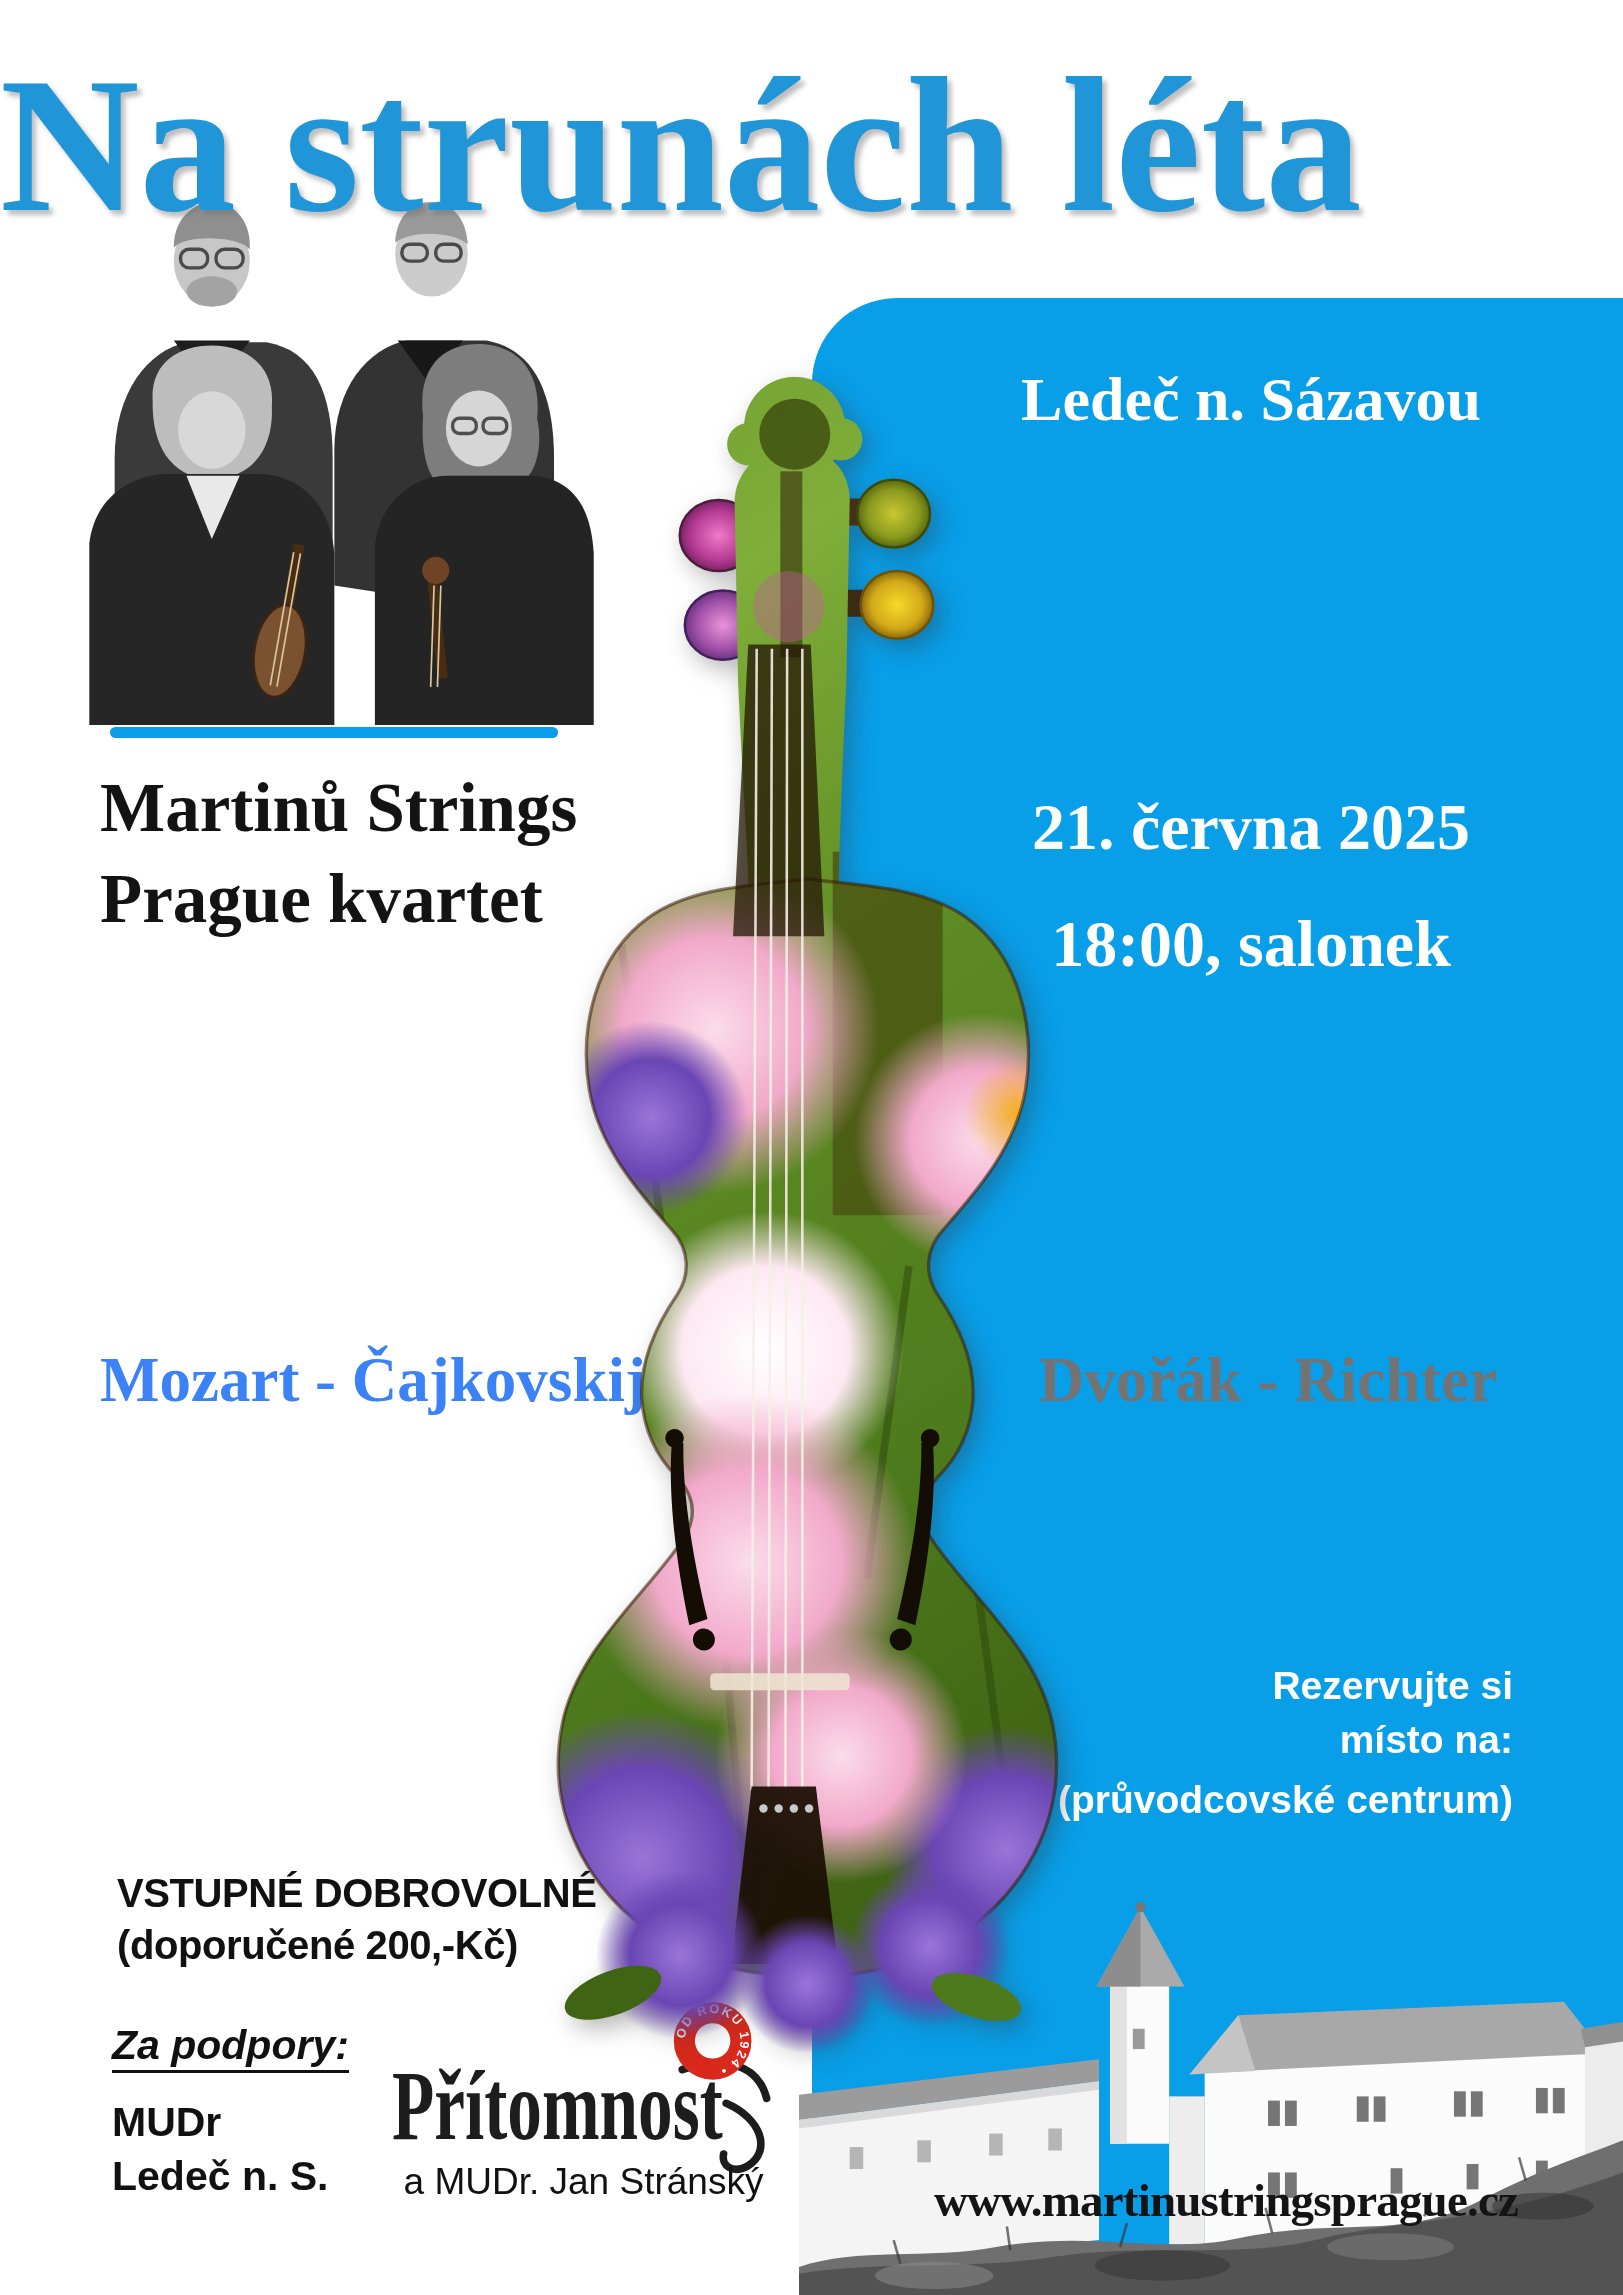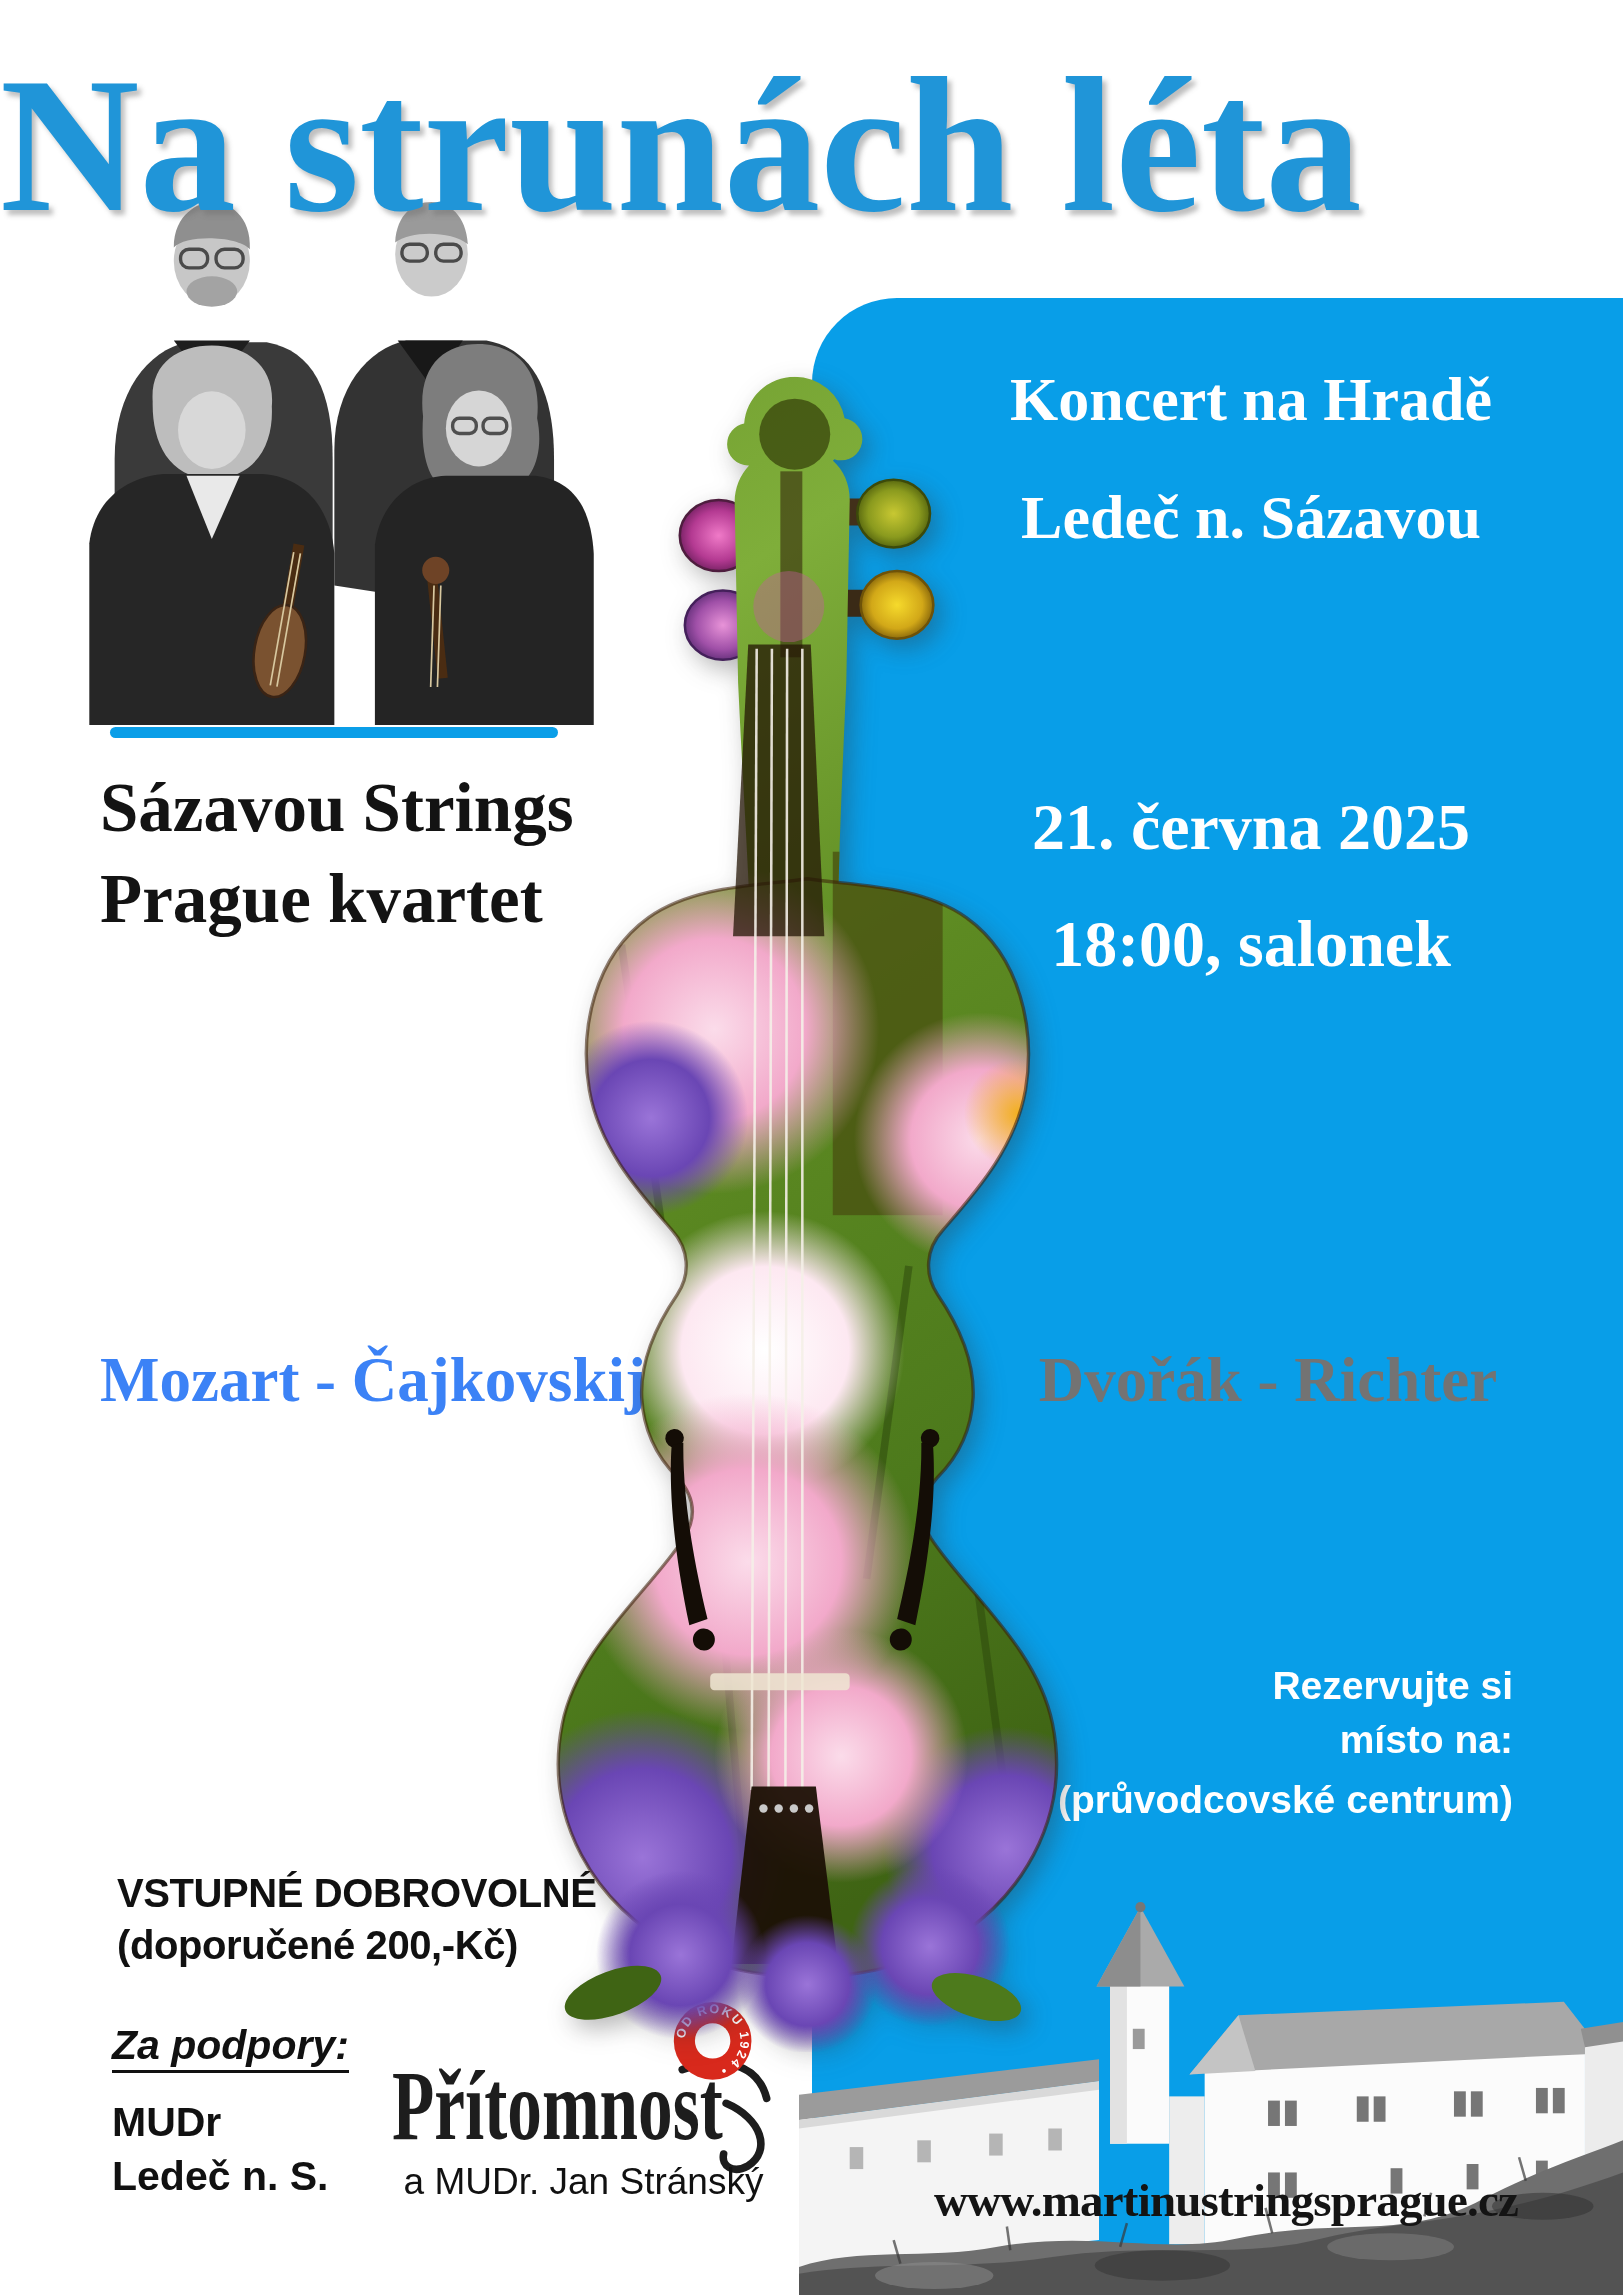--- a/index.html
+++ b/index.html
@@ -107,28 +107,27 @@
         <rect x="426" y="470" width="12" height="120" fill="#4a2c12" transform="rotate(-6 432 530)"></rect>
         <circle cx="430" cy="462" r="16" fill="#6e4326"></circle>
         <line x1="428" y1="480" x2="424" y2="600" stroke="#d8c8a0" stroke-width="2"></line>
         <line x1="436" y1="480" x2="432" y2="600" stroke="#d8c8a0" stroke-width="2"></line>
       </g>
     </g>
   </svg>
   <div class="photo-underline"></div>
 
   <div class="artist-name">
-    <div>Sázavou Strings</div>
+    <div>Martinů Strings</div>
     <div>Prague kvartet</div>
   </div>
 
   <div class="program-left">Mozart - Čajkovskij</div>
 
   <div class="panel-heading">
-    <div>Koncert na Hradě</div>
     <div>Ledeč n. Sázavou</div>
   </div>
   <div class="panel-datetime">
     <div>21. června 2025</div>
     <div>18:00, salonek</div>
   </div>
   <div class="program-right">Dvořák - Richter</div>
 
   <div class="reservation">
     <div>Rezervujte si</div>

